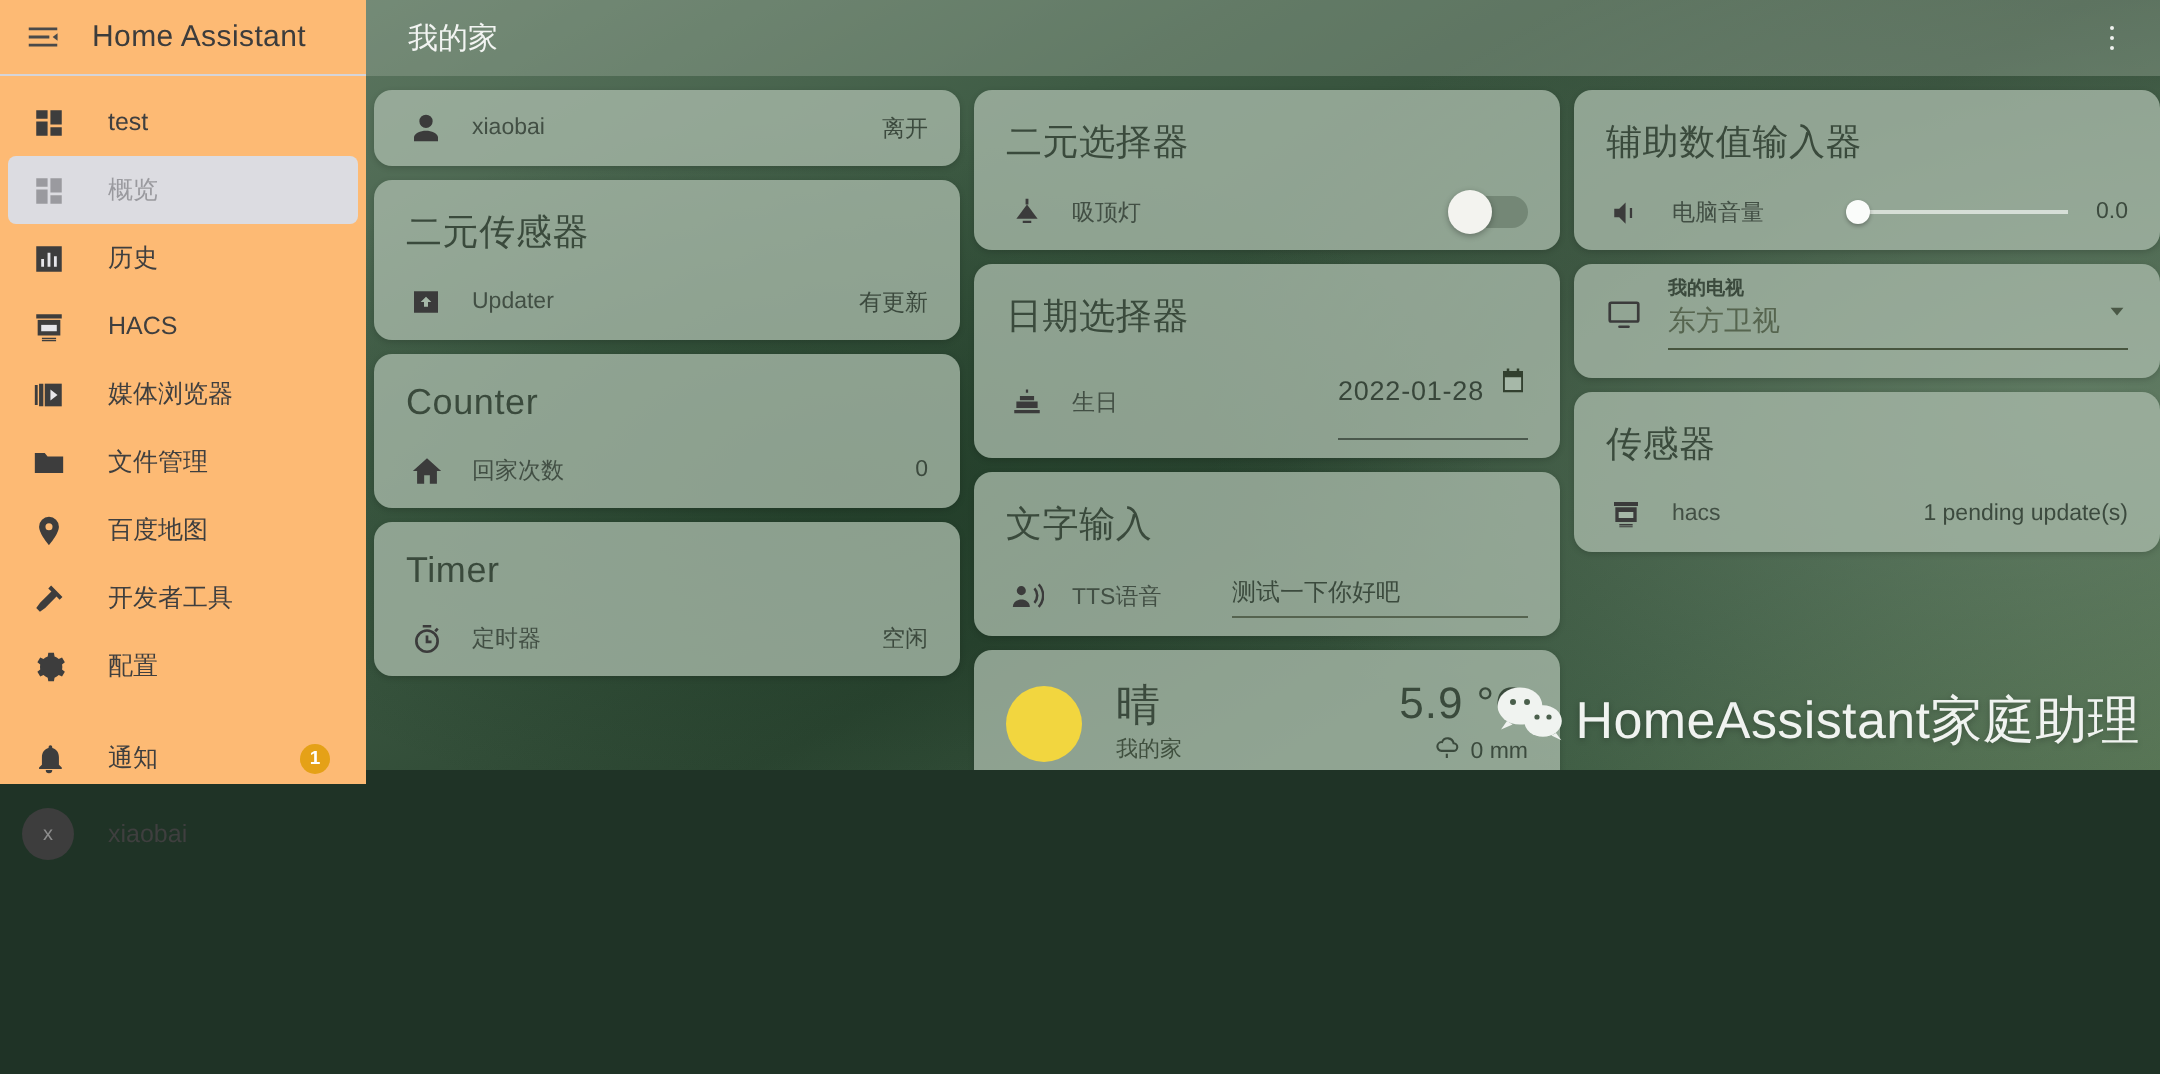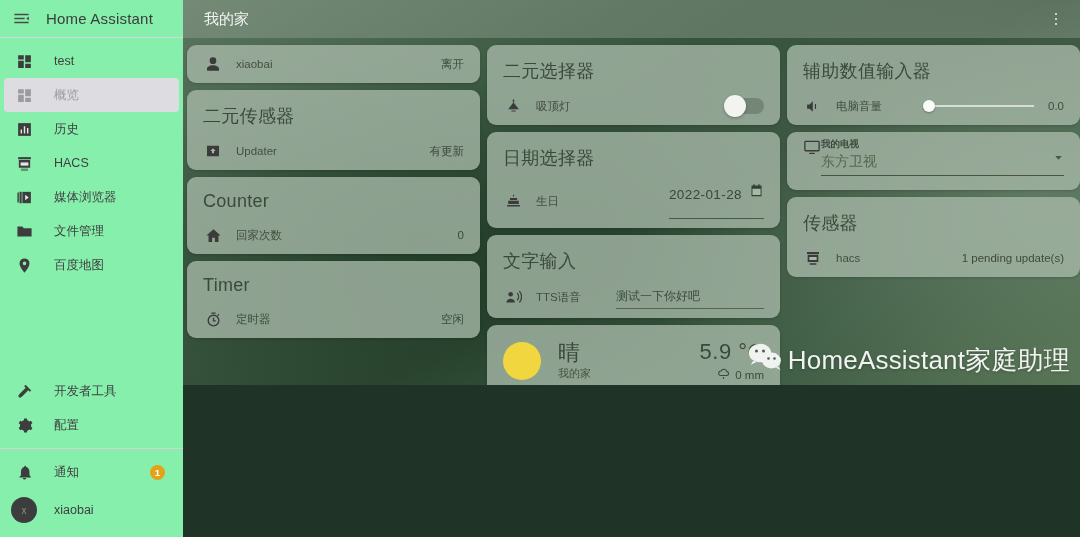--- a/index.html
+++ b/index.html
@@ -4,22 +4,22 @@
 <style>
   * { box-sizing: border-box; margin: 0; padding: 0; }
   html, body {
     width: 1080px; height: 537px; overflow: hidden;
     font-family: "Liberation Sans", "DejaVu Sans", sans-serif;
   }
   body { display: flex; background: #1f3326; }
 
   
   .sidebar {
-    width: 183px; height: 537px; flex: 0 0 183px;
-    background: #86efac;
+    width: 183px; height: 392px; flex: 0 0 183px;
+    background: #fdba74;
     display: flex; flex-direction: column;
     position: relative; z-index: 5;
   }
   .sb-header {
     height: 38px; display: flex; align-items: center;
     padding: 0 10px; gap: 14px;
     border-bottom: 1px solid #d5d5da;
     flex: 0 0 38px;
   }
   .menu-icon { width: 22px; height: 22px; display: flex; align-items: center; justify-content: center; cursor: pointer; }
@@ -113,21 +113,21 @@
   .textfield { margin-left:auto; width: 148px; border-bottom: 1px solid #55634f; padding-bottom: 3px; cursor: text; }
   .textfield .ttext { font-size: 12px; color: #3b4a3d; }
 
   
   .sliderwrap { margin-left:auto; display:flex; align-items:center; gap: 14px; }
   .slider { width: 106px; height: 2px; background: rgba(240,244,240,.72); position: relative; cursor: pointer; }
   .slider .handle { position:absolute; left: -5px; top: -5px; width: 12px; height: 12px; border-radius:50%; background:#fafcfa; box-shadow: 0 1px 2px rgba(0,0,0,.3); }
   .slider-val { font-size: 11.5px; color: #3d4b3f; }
 
   
-  .selectrow { display:flex; align-items:flex-start; padding: 6px 16px 14px 16px; }
+  .selectrow { display:flex; align-items:flex-end; padding: 6px 16px 14px 16px; gap: 13px; }
   .selectrow .ico { margin-bottom: 4px; }
   .selfield { flex:1 1 auto; border-bottom: 1px solid #47553f; padding-bottom: 4px; display:flex; align-items:flex-end; cursor: pointer;}
   .sel-label { font-size: 9.5px; color: #3b4a3d; font-weight: bold; display:block; margin-bottom: 1px; }
   .sel-value { font-size: 14px; color: #56654f; }
   .caret { margin-left:auto; margin-bottom: 4px; }
 
   
   .weather { display:flex; align-items:center; padding: 14px 16px; gap: 17px; }
   .sun { width: 38px; height: 38px; border-radius: 50%; background: #f2d63f; flex: 0 0 38px; }
   .w-cond { font-size: 22px; color: #3b4a3d; line-height: 1.05; }

